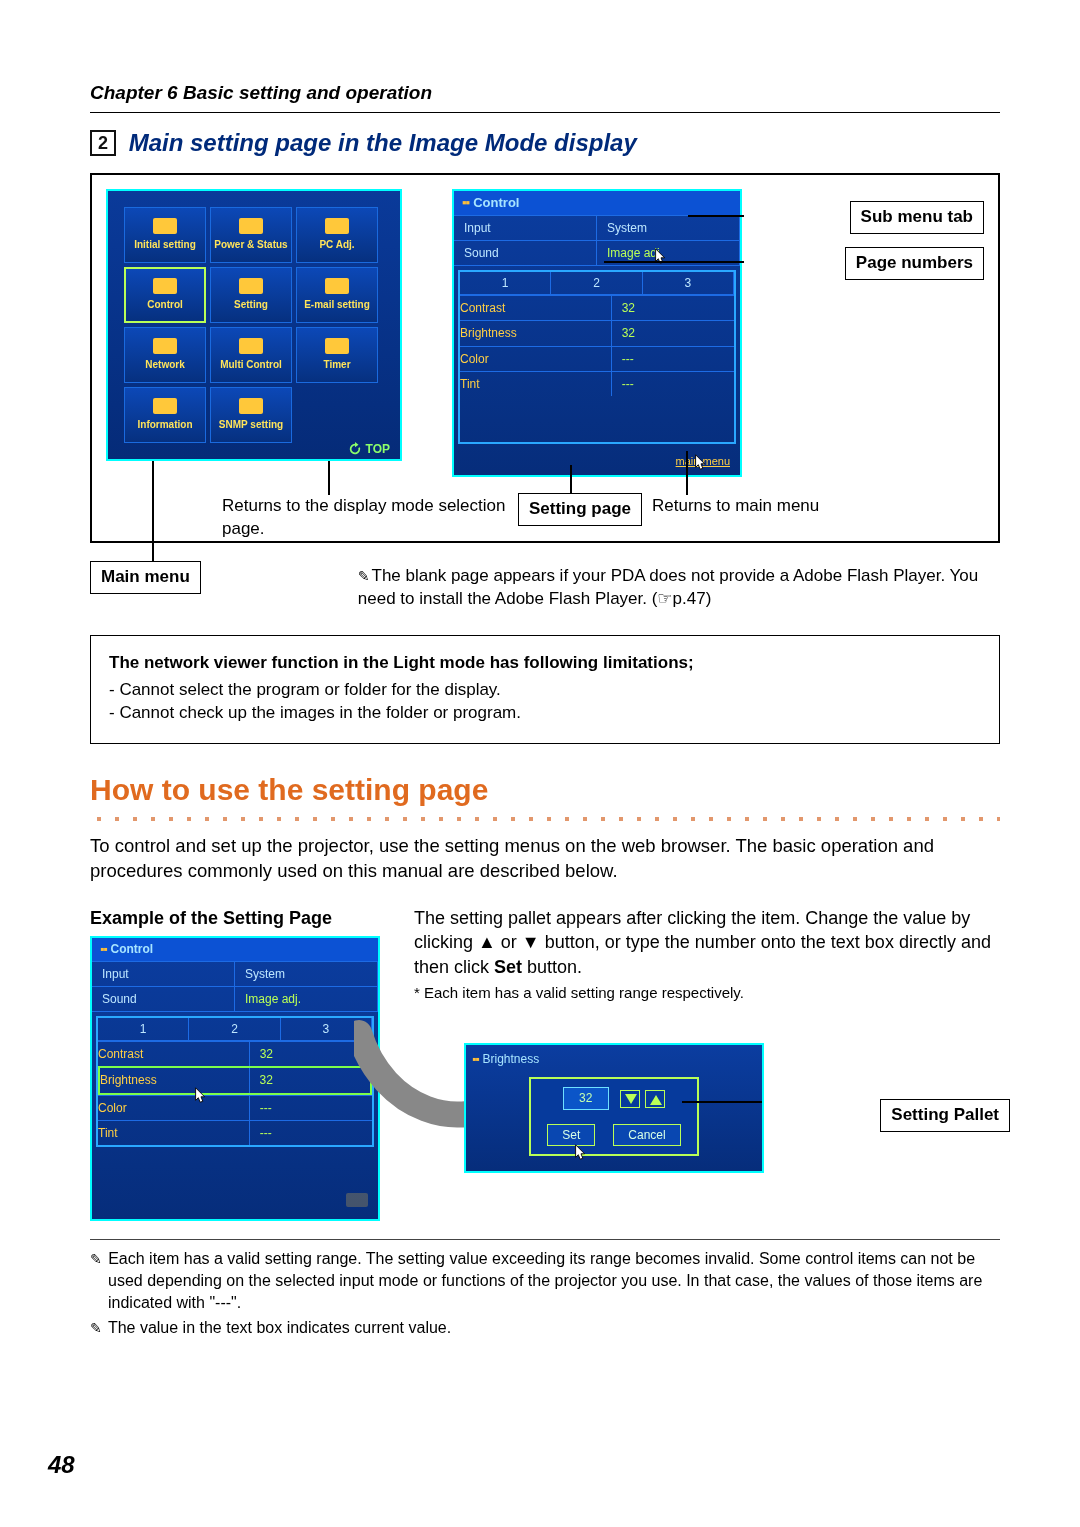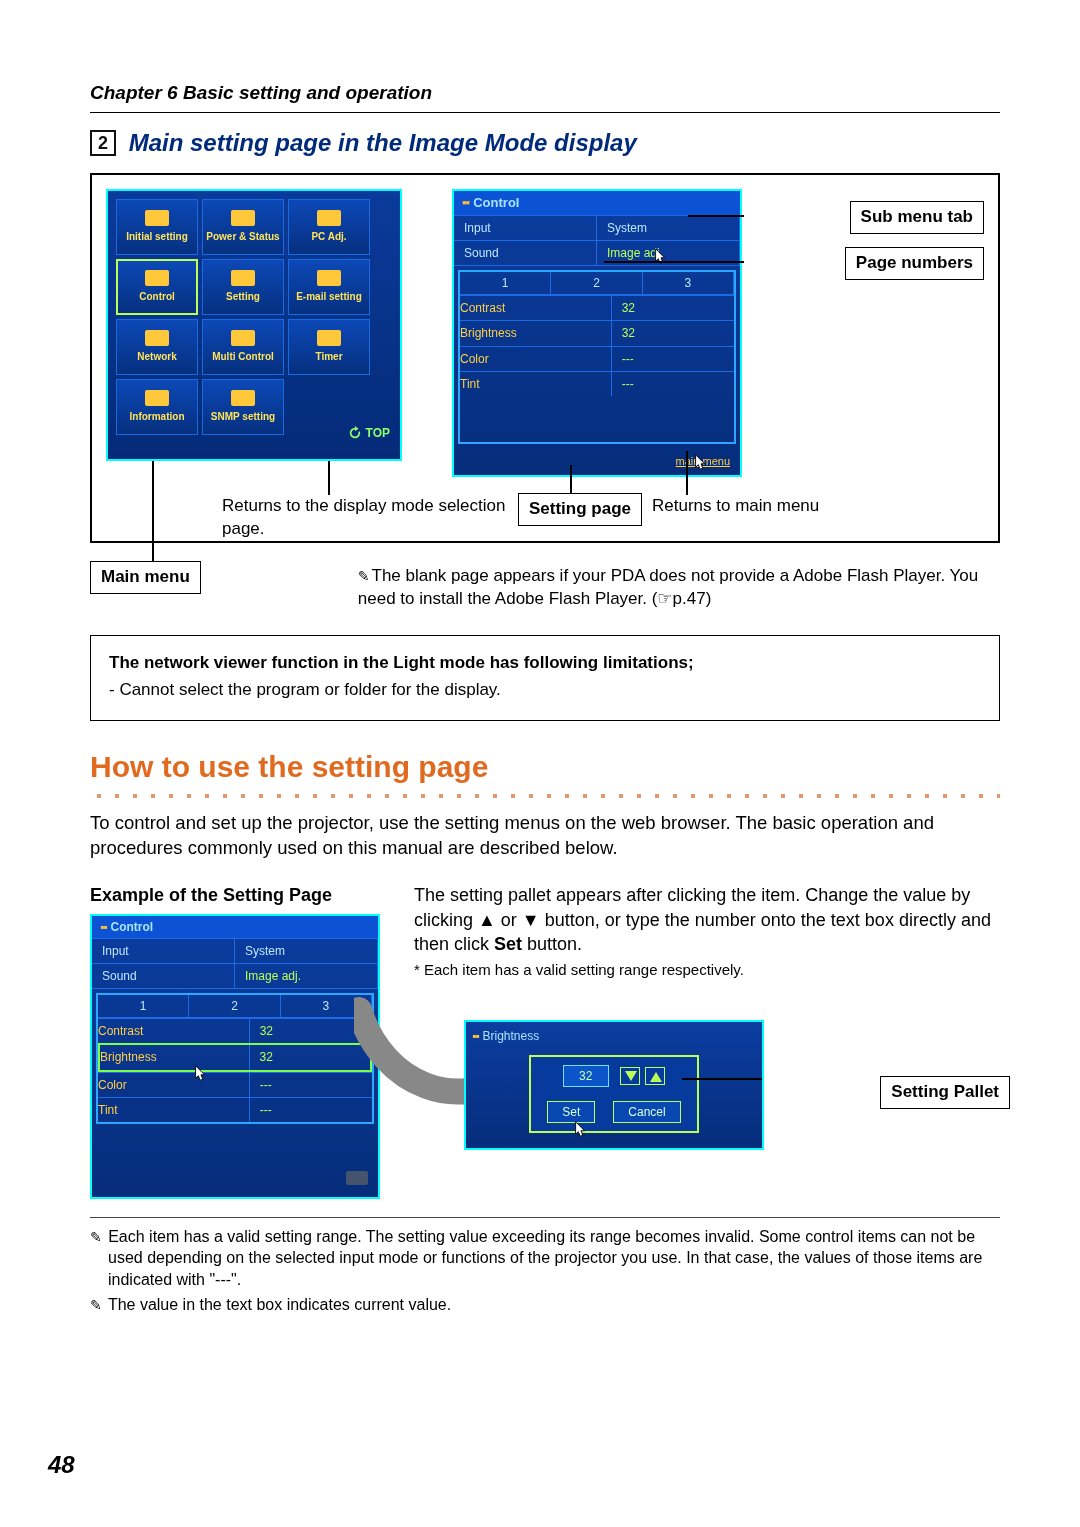--- a/index.html
+++ b/index.html
@@ -52,35 +52,35 @@
     margin-bottom: 18px;
   }
 
   
   .mainmenu {
     position: absolute;
     left: 14px; top: 14px;
     width: 296px;
     border: 2px solid #0ff;
     background: linear-gradient(#0a3a9a, #052b78);
-    padding: 8px;
+    padding: 16px;
   }
   .mm-grid { display: grid; grid-template-columns: repeat(3, 82px); gap: 4px; }
   .mm-cell {
     height: 56px;
     border: 1px solid #1a6adf;
     background: linear-gradient(#0c48b7, #06307f);
     display: flex; flex-direction: column; align-items: center; justify-content: center;
     color: #ffe45a; font-size: 10px; font-weight: 700;
     position: relative;
   }
   .mm-cell.sel { border: 2px solid #b9ff57; }
   .mm-icon { width: 24px; height: 16px; background: #ffc83a; border-radius: 2px; margin-bottom: 4px; }
   .top-btn {
-    position: absolute; right: 10px; bottom: 18px;
+    position: absolute; right: 10px; bottom: 2px;
     color: #8cff6a; font-size: 12px; font-weight: 700;
     display: flex; align-items: center; gap: 4px;
   }
   .top-btn svg { width: 14px; height: 14px; }
 
   
   .ctrl {
     position: absolute;
     left: 360px; top: 14px;
     width: 290px;
@@ -332,20 +332,21 @@
 </div>
 
 <div class="mainmenu-row">
   <div class="callout" style="position:static;">Main menu</div>
   <div class="note-pda" style="margin-left:145px;"><span class="pencil">✎</span><span>The blank page appears if your PDA does not provide a Adobe Flash Player. You need to install the Adobe Flash Player. (☞p.47)</span></div>
 </div>
 
 <div class="limits">
   <div class="t">The network viewer function in the Light mode has following limitations;</div>
   <div>- Cannot select the program or folder for the display.</div>
+  <div>- Cannot check up the images in the folder or program.</div>
 </div>
 
 <div class="h-orange">How to use the setting page</div>
 <div class="h-orange-dots"></div>
 <div class="para">To control and set up the projector, use the setting menus on the web browser. The basic operation and procedures commonly used on this manual are described below.</div>
 
 <div class="two-col">
   <div class="col-l">
     <div class="example-title">Example of the Setting Page</div>
     <div class="ctrl2">

